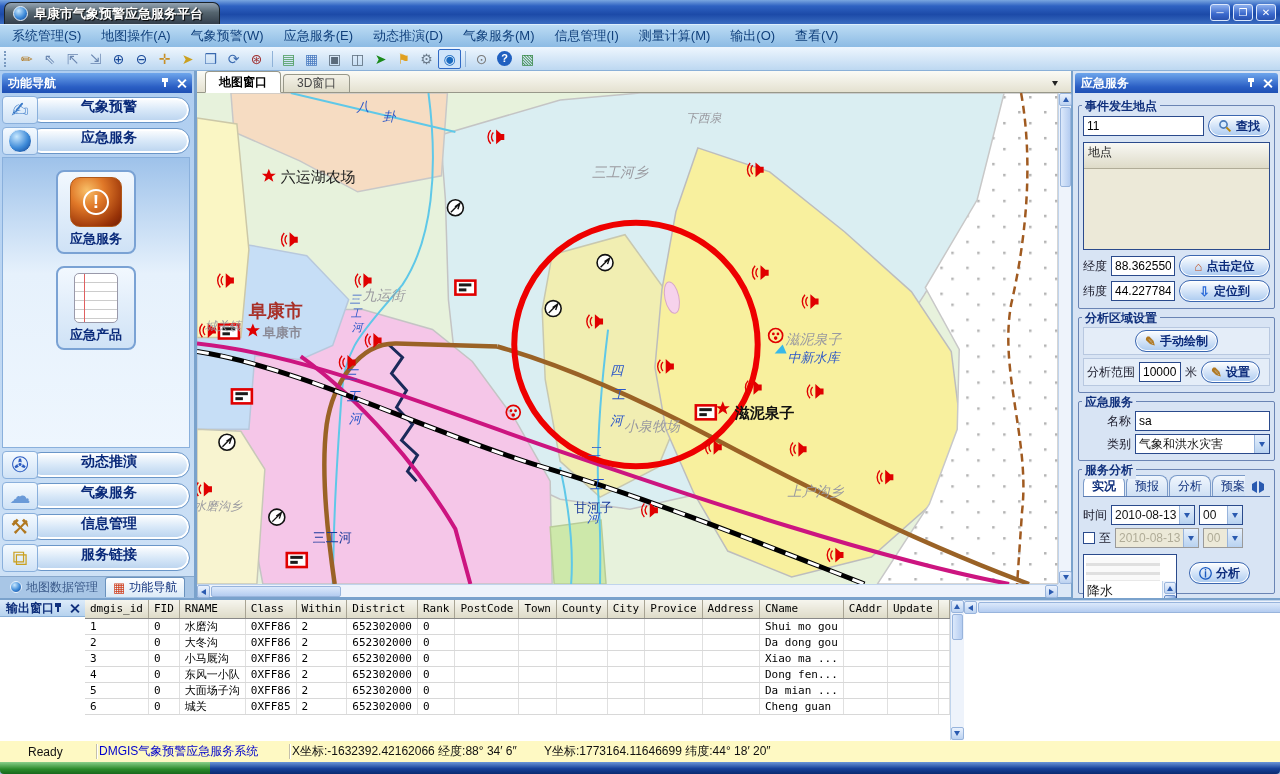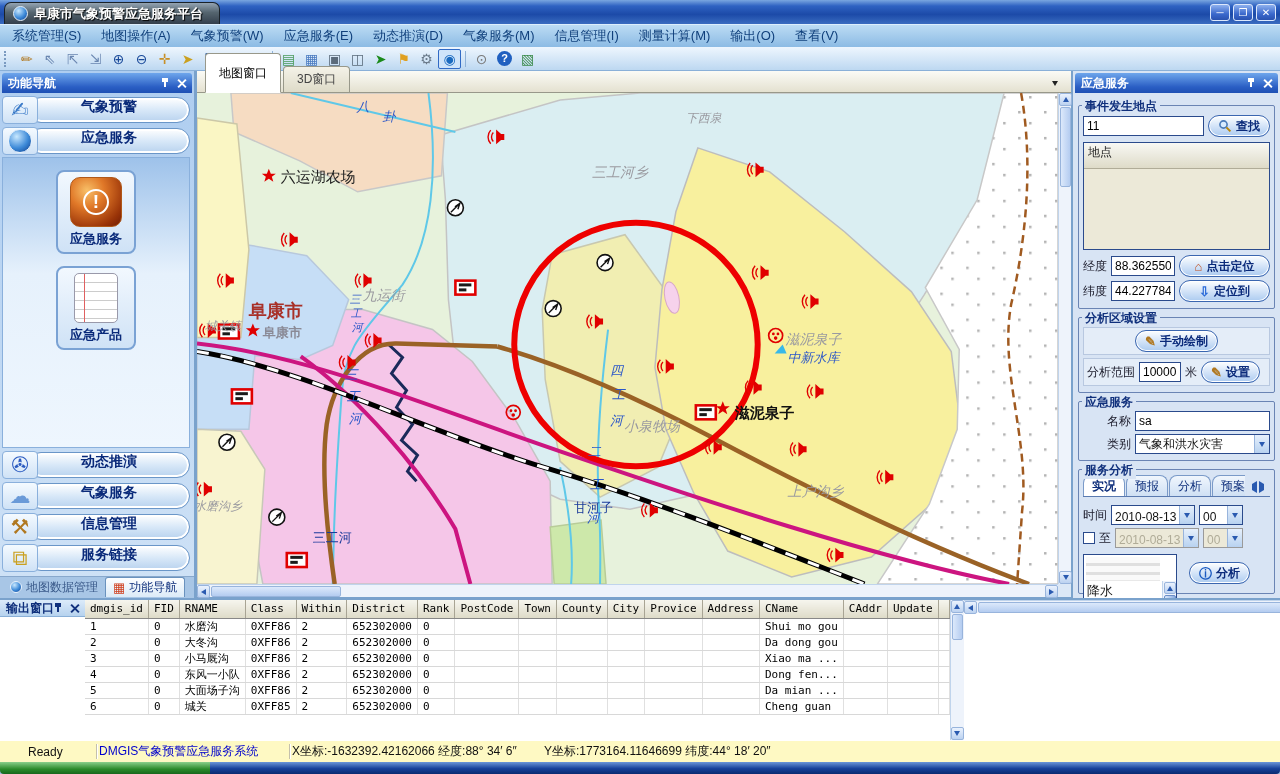--- a/index.html
+++ b/index.html
@@ -55,22 +55,22 @@
   .bb-label {color:#0a2a7a;font-weight:bold;font-size:13px}
   .lp-tabs {height:22px;display:flex;align-items:flex-start;background:#a8c6e6;border-top:1px solid #88a8cc;padding-left:3px;flex:none}
   .lp-tab {height:20px;display:flex;align-items:center;gap:4px;padding:0 7px;font-size:12px;color:#3a5a8a}
   .lp-tab.active {background:linear-gradient(180deg,#fdfeff,#dcebf8);border:1px solid #6a92be;border-bottom:none;border-radius:3px 3px 0 0;color:#10307c}
   .lp-tab-ic {font-size:13px;display:flex;align-items:center}
 
   
   .map {flex:1;display:flex;flex-direction:column;min-width:0;background:#fff;border:1px solid #7aa2cc;border-top:none}
   .map-tabs {height:22px;background:linear-gradient(180deg,#fbfbf6,#e4e1d0);display:flex;align-items:flex-end;padding-left:8px;border-bottom:1px solid #98988a;position:relative;flex:none}
   .mt-row {display:flex;align-items:flex-end}
-  .map-tab {height:26px;padding:0 13px;display:flex;align-items:center;font-size:12px;color:#444;background:linear-gradient(180deg,#f4f2e8,#dedbc8);border:1px solid #98988a;border-bottom:none;border-radius:4px 4px 0 0;margin-right:2px}
-  .map-tab.active {background:#fff;font-weight:normal;color:#000;height:40px;margin-bottom:-1px;border-bottom:1px solid #fff}
+  .map-tab {height:18px;padding:0 13px;display:flex;align-items:center;font-size:12px;color:#444;background:linear-gradient(180deg,#f4f2e8,#dedbc8);border:1px solid #98988a;border-bottom:none;border-radius:4px 4px 0 0;margin-right:2px}
+  .map-tab.active {background:#fff;font-weight:bold;color:#000;height:22px;margin-bottom:-1px;border-bottom:1px solid #fff}
   .map-dd {position:absolute;right:8px;top:5px;width:16px;height:14px;display:flex;align-items:center;justify-content:center}
   .map-body {flex:1;display:flex;min-height:0}
   .map-canvas {flex:1;position:relative;overflow:hidden;background:#fff}
   .map-canvas svg {display:block;width:100%;height:100%}
   .map-hrow {height:13px;display:flex;flex:none}
 
   
   .sb-v {width:13px;background:#eef3fb;display:flex;flex-direction:column;border-left:1px solid #c0d4ec;flex:none}
   .sb-h {flex:1;background:#eef3fb;display:flex;border-top:1px solid #c0d4ec;min-width:0}
   .sb-btn {width:13px;height:13px;flex:none;background:linear-gradient(180deg,#eaf2fe,#bcd2f0);border:1px solid #98b4dc;border-radius:2px;display:flex;align-items:center;justify-content:center}
@@ -110,21 +110,21 @@
   .bi {font-size:13px;line-height:1}
   .i-home::before {content:"⌂";color:#c05020;font-weight:bold}
   .i-down::before {content:"⇩";color:#2a6ad8}
   .i-pen::before {content:"✎";color:#b07820}
   .i-info::before {content:"ⓘ";color:#1a5ac0}
   .loc-list {border:1px solid #2a4a8c;background:#ece9d8;height:108px;display:flex;flex-direction:column;margin:5px 0}
   .loc-hd {height:26px;background:linear-gradient(180deg,#f8f8f4,#dedbc8);border-bottom:1px solid #b0ac98;font-size:12px;padding:1px 4px;color:#222;flex:none}
   .loc-body {flex:1}
   .inset {border:1px solid #b8c8e0;background:#e4edf8;padding:2px 3px;margin:3px 0;display:flex;align-items:center;gap:4px}
   .inset.center {justify-content:center}
-  .combo {display:flex;border:1px solid #2a4a8c;background:#fff;height:20px;align-items:flex-end}
+  .combo {display:flex;border:1px solid #2a4a8c;background:#fff;height:20px;align-items:center}
   .combo .cv {padding:0 3px;font-size:12px;flex:1;white-space:nowrap;overflow:hidden}
   .combo .ca {width:15px;height:100%;background:linear-gradient(180deg,#e6f0fc,#b8d2f0);border-left:1px solid #98b4dc;display:flex;align-items:center;justify-content:center;flex:none}
   .combo.dis {background:#ece9d8;border-color:#9a9a9a}
   .combo.dis .cv {color:#b0ac98}
   .chk {width:12px;height:12px;border:1px solid #2a4a8c;background:#fff;flex:none}
   .an-tabs-row {display:flex;align-items:flex-end;height:20px;border-bottom:1px solid #5a7ab0;margin-top:1px}
   #an-tabs {display:flex;align-items:flex-end;flex:1;min-width:0;overflow:hidden}
   .an-tab {padding:2px 8px 1px;font-size:12px;color:#10307c;background:linear-gradient(180deg,#f0f6fd,#cfe0f4);border:1px solid #7a9ac8;border-bottom:none;border-radius:8px 8px 0 0;margin-right:1px;white-space:nowrap}
   .an-tab.active {background:#fff;font-weight:bold}
   .an-nav {display:flex;gap:2px;padding:0 1px 3px 2px}

